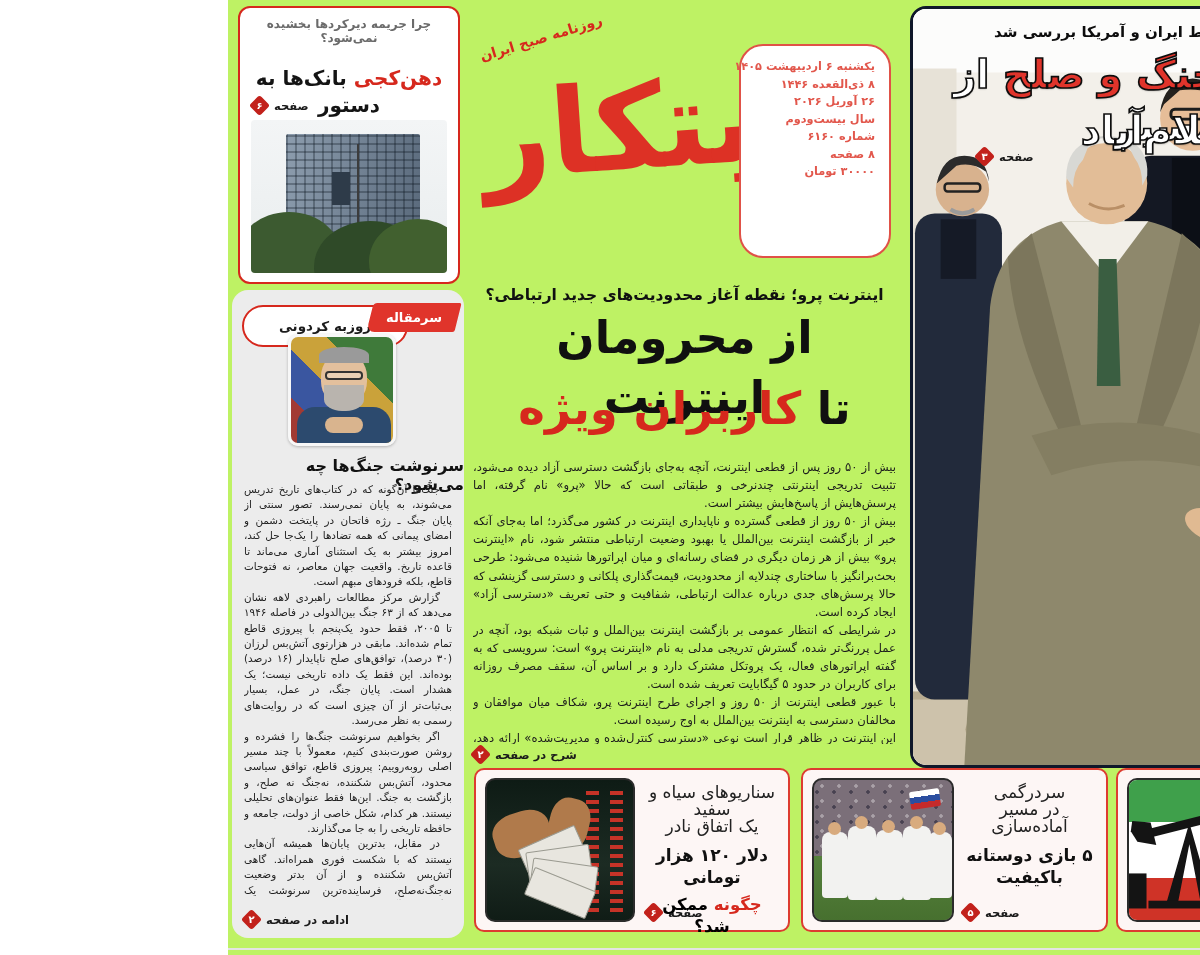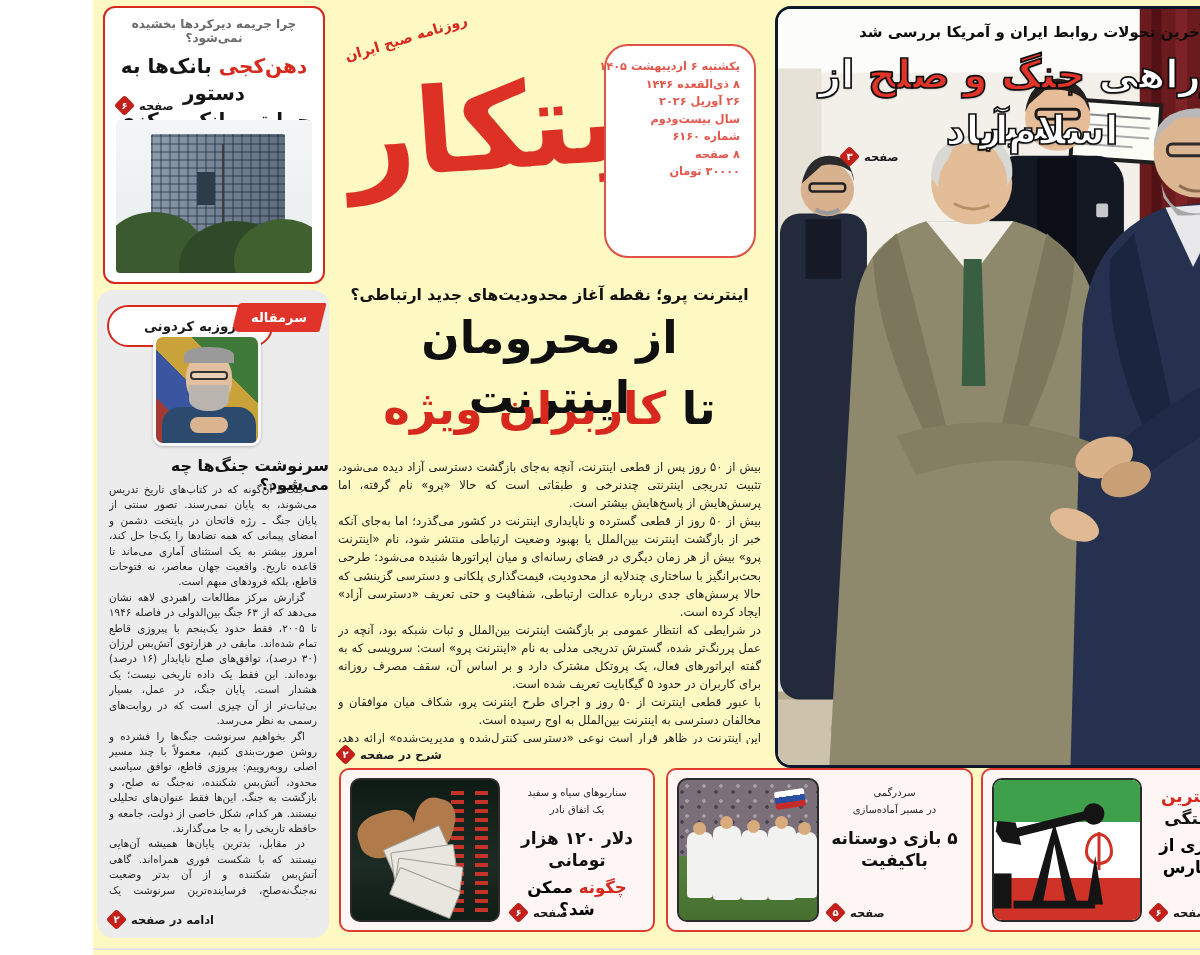--- a/index.html
+++ b/index.html
@@ -1,31 +1,31 @@
 <!DOCTYPE html>
 <html lang="fa" dir="rtl"><head>
 <meta charset="utf-8">
 <style>
   * { margin:0; padding:0; box-sizing:border-box; }
   html,body { background:#fff; }
   body { font-family:"DejaVu Sans", sans-serif; width:1200px; height:955px; position:relative; overflow:hidden; }
-  #page { position:absolute; inset:0; width:1107px; height:955px; background:#fef9c3; direction:rtl; }
+  #page { position:absolute; inset:0; width:972px; height:955px; background:#bef264; direction:rtl; }
   .abs { position:absolute; }
   .red { color:#d6281d; }
 
   
   .pb { display:inline-flex; align-items:center; gap:7px; direction:rtl; }
   .pb-t { font-size:11.5px; font-weight:bold; color:#1a1a1a; font-style:normal; }
   .pb-d { display:inline-block; width:15px; height:15px; background:#c2201ب; background:#c2211b; transform:rotate(45deg); border-radius:3px; position:relative; }
   .pb-d u { position:absolute; inset:0; transform:rotate(-45deg); text-decoration:none; color:#fff; font-size:10px; font-weight:bold; line-height:15px; text-align:center; font-style:normal; }
 
   
   .bank-box { left:10px; top:6px; width:222px; height:278px; background:#fff; border:2px solid #d6281d; border-radius:12px; overflow:hidden; }
   .bank-kicker { margin-top:9px; font-size:12px; font-weight:bold; color:#6b6b6b; text-align:center; }
-  .bank-headline { margin-top:8px; font-size:20px; font-weight:bold; color:#141414; text-align:center; line-height:27px; }
+  .bank-headline { margin-top:20px; font-size:20px; font-weight:bold; color:#141414; text-align:center; line-height:27px; }
   .bank-badge { position:absolute; right:auto; left:12px; top:90px; }
   .bank-photo { position:absolute; left:11px; right:11px; top:112px; bottom:9px; border-radius:4px; overflow:hidden; background:linear-gradient(#f3f5f6,#e9edee); }
   .bb-building { position:absolute; left:18%; right:14%; top:9%; bottom:26%;
      background-image:
        repeating-linear-gradient(90deg, rgba(10,20,30,.30) 0 2px, transparent 2px 9px),
        repeating-linear-gradient(0deg, rgba(10,20,30,.30) 0 2px, transparent 2px 8px),
        linear-gradient(100deg,#8d9dae,#5a6a7c);
      border-radius:2px; }
   .bb-notch { position:absolute; left:34%; top:38%; width:14%; height:34%; background:#2e3b49; }
   .bb-tree { position:absolute; border-radius:50%; }
@@ -77,21 +77,21 @@
   .dip-badge { position:absolute; left:64px; top:140px; }
   .dip-watermark { position:absolute; left:auto; right:0; top:418px; width:86px; height:36px; background:#e25048; color:#8e1410; font-weight:bold; font-size:19px; line-height:36px; text-align:center; border-radius:4px 0 0 4px; }
 
   
   .bstory { position:absolute; top:768px; height:164px; background:#fdf6f5; border:2px solid #dd3c30; border-radius:10px; }
   .b1 { left:246px; width:316px; }
   .b2 { left:573px; width:307px; }
   .b3 { left:888px; width:309px; }
   .bphoto { position:absolute; left:9px; top:8px; bottom:8px; border-radius:10px; overflow:hidden; border:2px solid #2b2b2b; }
   .btext { position:absolute; right:8px; top:6px; bottom:6px; text-align:center; }
-  .bkicker { font-size:10px; color:#222; line-height:17px; font-weight:500; margin-top:8px; }
+  .bkicker { font-size:17px; color:#222; line-height:17px; font-weight:500; margin-top:8px; }
   .bhead { font-size:17px; font-weight:bold; color:#111; margin-top:9px; line-height:22px; }
   .bhead2 { font-size:16.5px; font-weight:bold; margin-top:6px; line-height:22px; }
   .bbadge { position:absolute; left:2px; bottom:4px; }
 
   
   .p-dollar { width:150px; background:linear-gradient(#0e1b15,#1c2b23 60%,#101c16); }
   .led { position:absolute; top:6%; bottom:6%; width:13px; background-image:repeating-linear-gradient(0deg,#cf3428 0 4px, transparent 4px 9px); opacity:.95; }
   .hand { position:absolute; background:#b07a4b; border-radius:40%; }
   .bill { position:absolute; background:#e8e6df; border:1px solid #9a9a90; border-radius:2px; }
 

